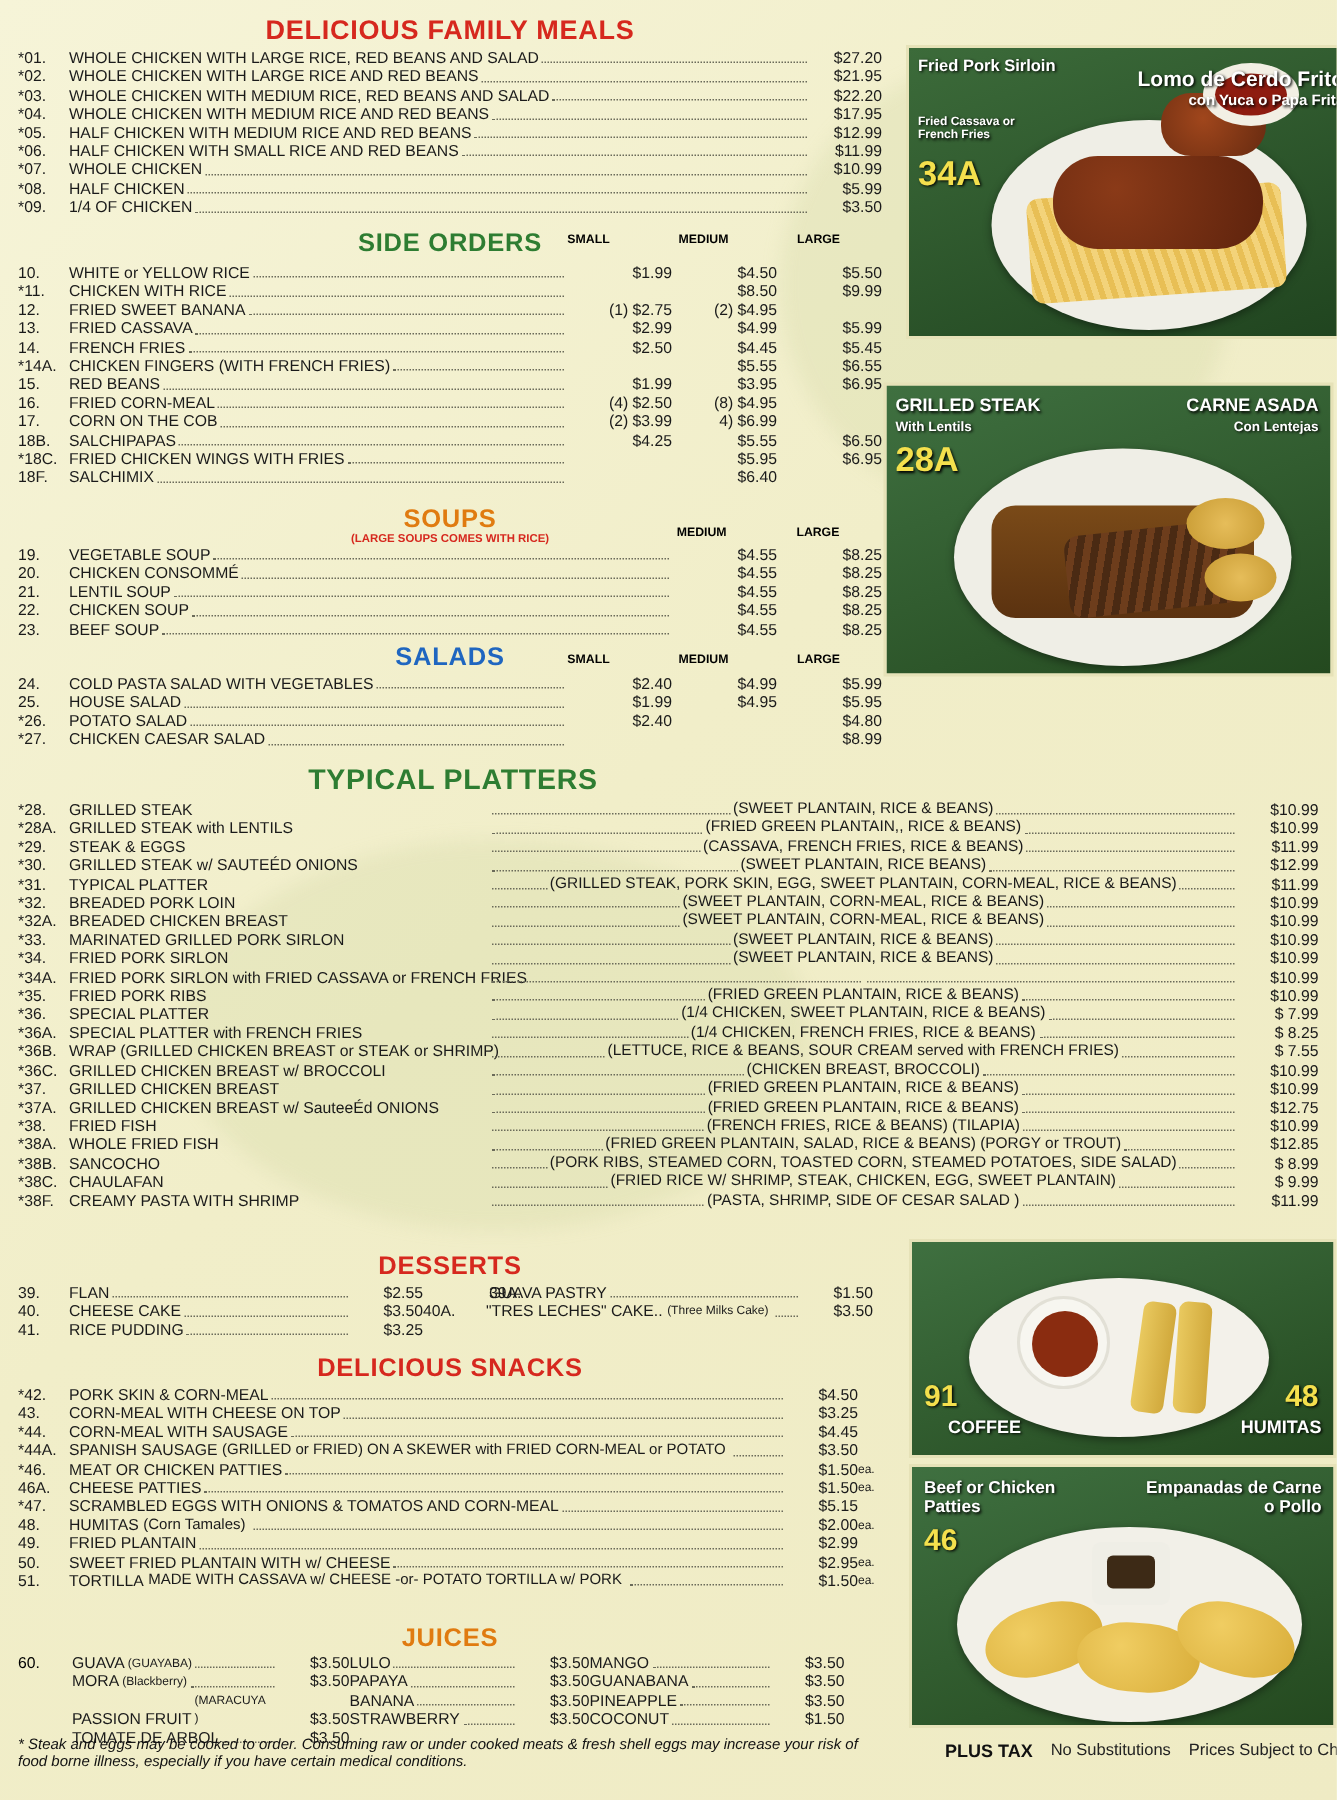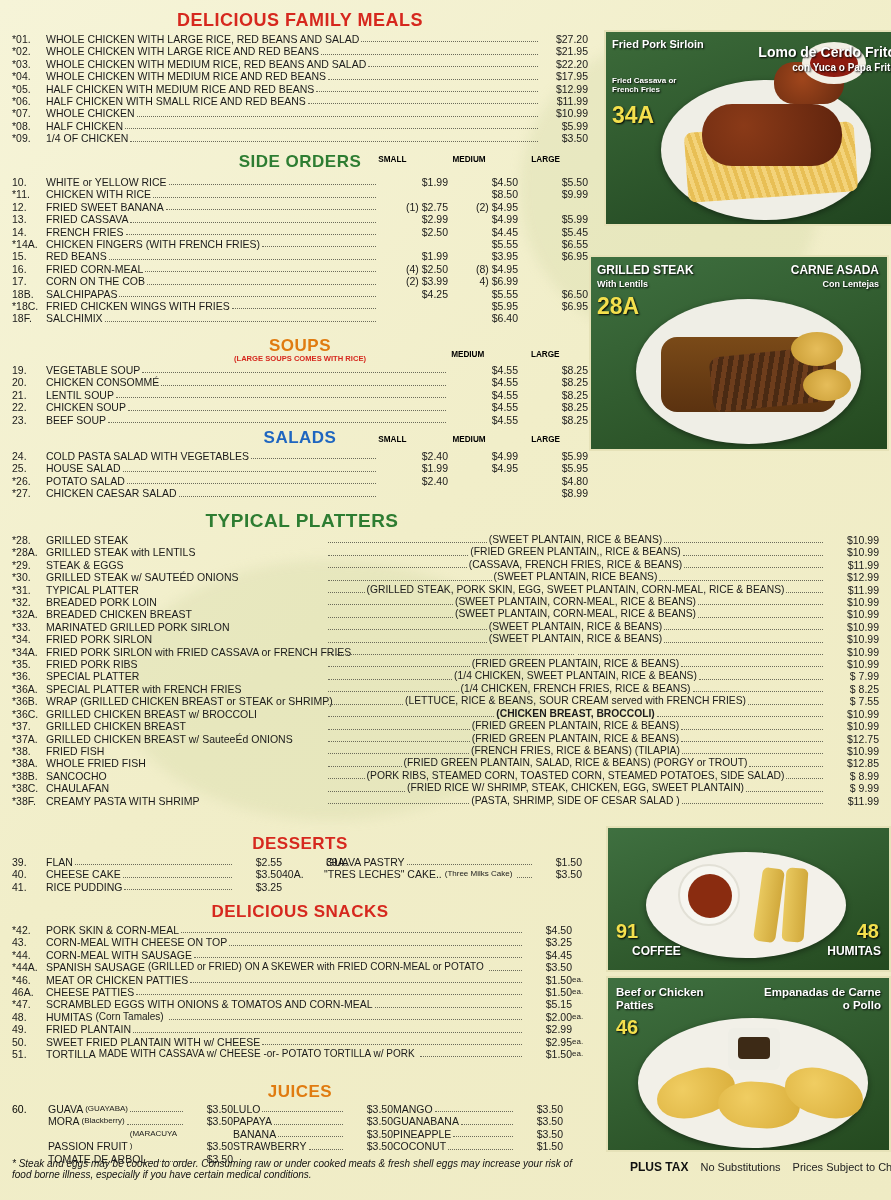--- a/index.html
+++ b/index.html
@@ -438,21 +438,21 @@
           <span class="nm" style="width: 280px; flex: 0 0 280px;">WRAP (GRILLED CHICKEN BREAST or STEAK or SHRIMP)</span>
           <span class="dots"></span>
           <span class="desc" style="white-space: nowrap;">(LETTUCE, RICE &amp; BEANS, SOUR CREAM served with FRENCH FRIES)</span>
           <span class="dots"></span>
           <span class="pr" style="width: 54px; flex: 0 0 54px;">$  7.55</span>
         </div>
         <div class="row">
           <span class="num">*36C.</span>
           <span class="nm" style="width: 280px; flex: 0 0 280px;">GRILLED CHICKEN BREAST w/ BROCCOLI</span>
           <span class="dots"></span>
-          <span class="desc" style="white-space: nowrap; font-weight: bold;">(CHICKEN BREAST, BROCCOLI)</span>
+          <span class="desc" style="white-space: nowrap;">(CHICKEN BREAST, BROCCOLI)</span>
           <span class="dots"></span>
           <span class="pr" style="width: 54px; flex: 0 0 54px;">$10.99</span>
         </div>
         <div class="row">
           <span class="num">*37.</span>
           <span class="nm" style="width: 280px; flex: 0 0 280px;">GRILLED CHICKEN BREAST</span>
           <span class="dots"></span>
           <span class="desc" style="white-space: nowrap;">(FRIED GREEN PLANTAIN, RICE &amp; BEANS)</span>
           <span class="dots"></span>
           <span class="pr" style="width: 54px; flex: 0 0 54px;">$10.99</span>

